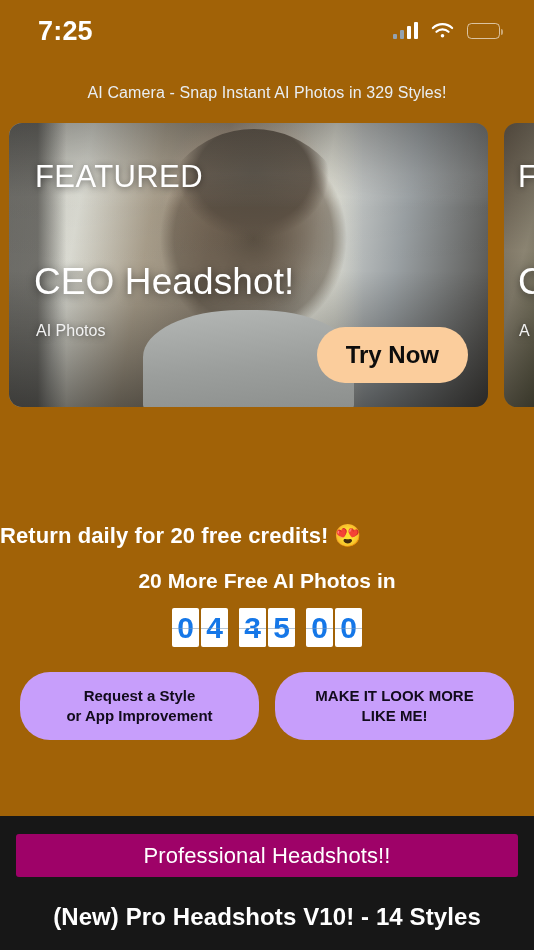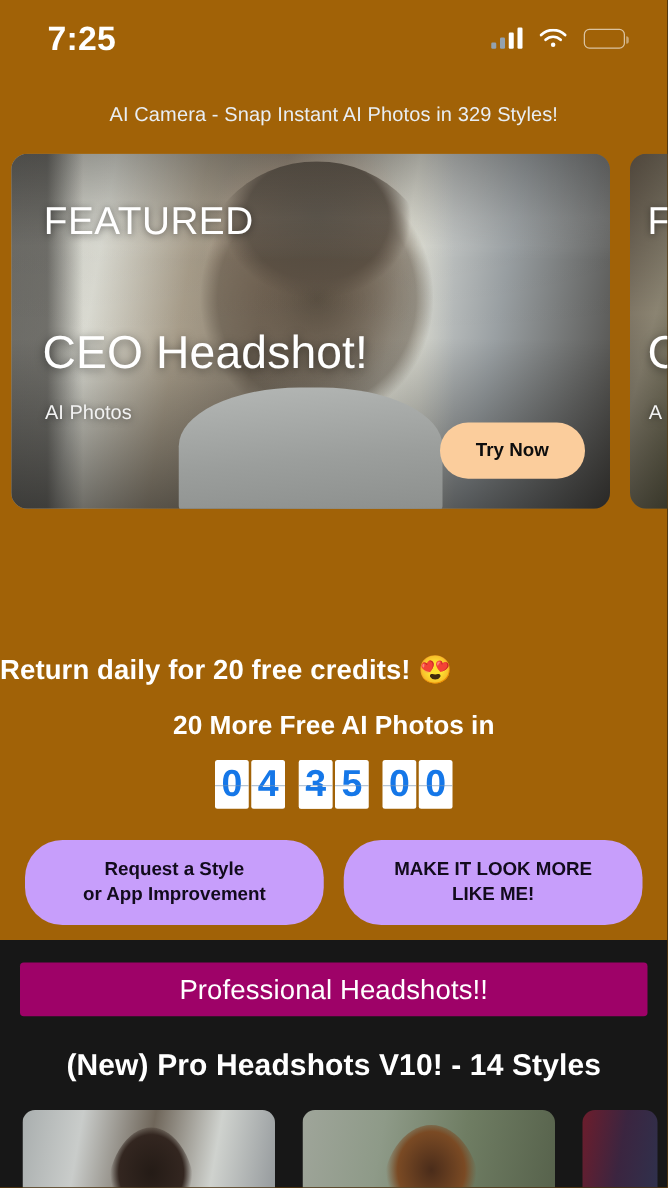--- a/index.html
+++ b/index.html
@@ -146,21 +146,21 @@
   .card.second .card-title { left:14px; font-size:37px; }
   .card.second .card-sub   { left:15px; }
   .card.second .badge-featured { left:14px; }
 
   .try-now {
     position:absolute; right:20px; bottom:24px;
     background:#fbcd9c; color:#0d0d0d;
     border:none; border-radius:28px;
     padding:14px 29px;
     font-family:"Liberation Sans", sans-serif;
-    font-size:15px; font-weight:bold;
+    font-size:24px; font-weight:bold;
     cursor:pointer;
   }
 
   
   .credits-line {
     text-align:left;
     color:#ffffff;
     font-size:22px; font-weight:bold;
     letter-spacing:0.1px;
     margin-top:18px;
@@ -226,21 +226,21 @@
     font-family:"Liberation Sans", sans-serif;
     font-size:15px; font-weight:bold;
     line-height:1.32;
     text-align:center;
     cursor:pointer;
   }
 
   
   .lower {
     position:absolute; left:0; right:0; bottom:0;
-    height:198px;
+    height:134px;
     background:#171717;
     padding-top:18px;
   }
   .promo-banner {
     margin:0 16px;
     background:#9e0268;
     color:#ffffff;
     border:none;
     border-radius:3px;
     height:43px;

